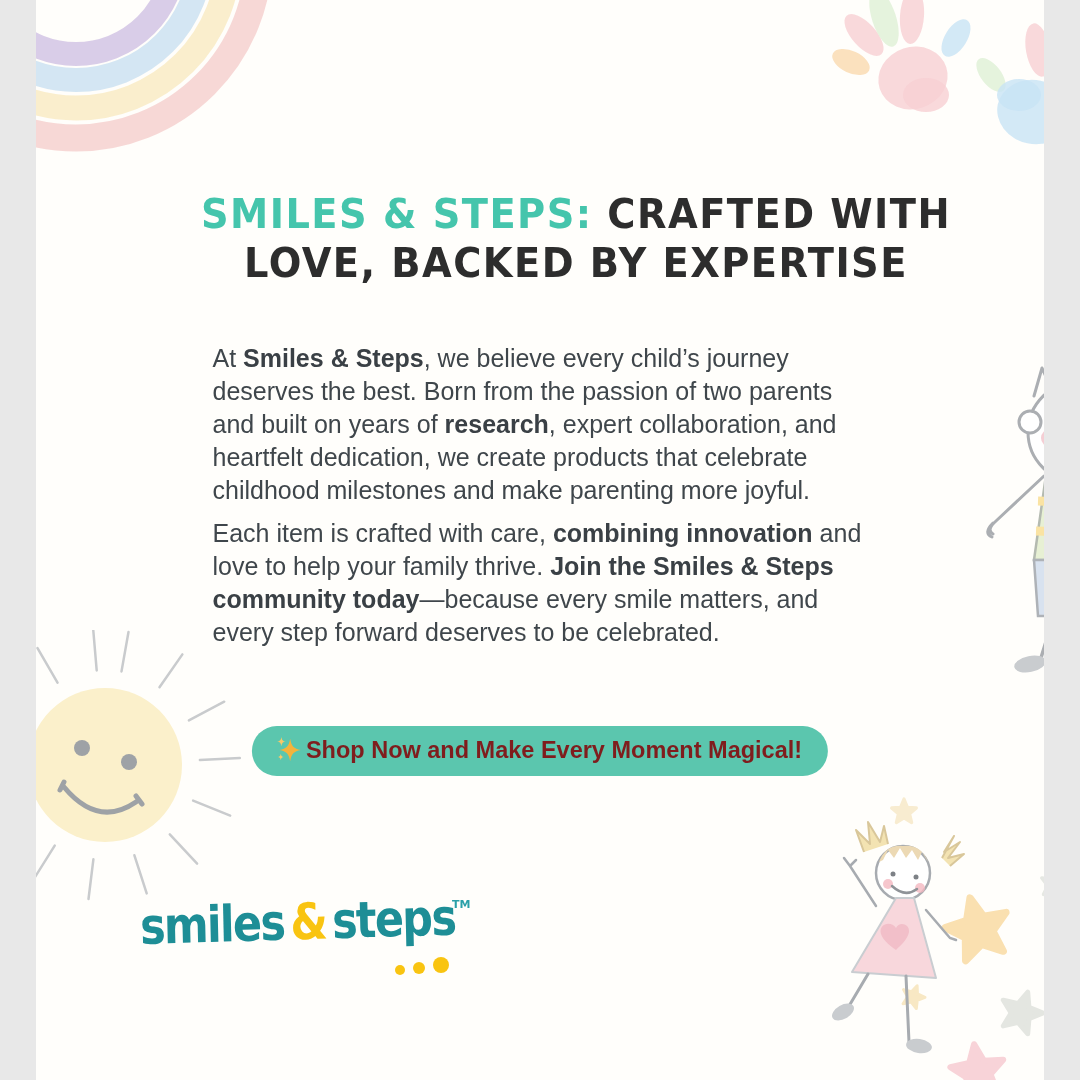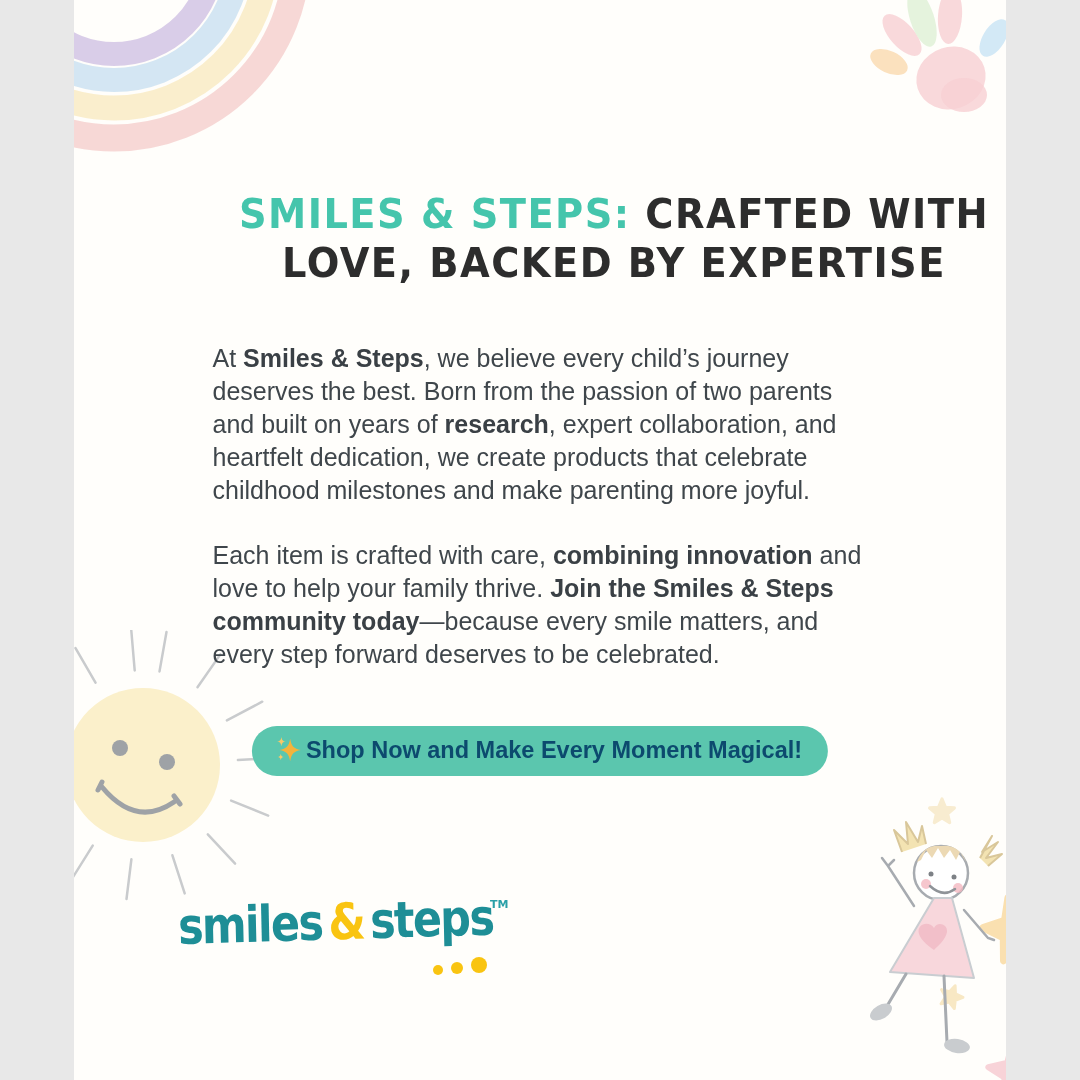--- a/index.html
+++ b/index.html
@@ -1,17 +1,17 @@
 <!DOCTYPE html>
 <html><head>
 <meta charset="utf-8">
 <style>
   html,body { margin:0; padding:0; background:#e8e8e8; }
   .canvas {
-    position:relative; width:932px; height:1080px; margin:0 auto;
+    position:relative; width:1008px; height:1080px; margin:0 auto;
     background:#fffefb; overflow:hidden;
     font-family:"Liberation Sans", sans-serif;
   }
   .abs { position:absolute; }
 
   
   .heading {
     position:absolute; top:163px; left:0; width:1080px;
     text-align:center;
     font-family:"DejaVu Sans", sans-serif;
@@ -22,27 +22,27 @@
   .heading .hl { color:#45c5ac; }
 
   
   .para {
     position:absolute; left:50%; transform:translateX(-50%);
     width:655px; text-align:left;
     font-size:25px; line-height:33px; color:#3f464b; margin:0;
   }
   .para b { font-weight:bold; color:#3a4045; }
   .para1 { top:342px; }
-  .para2 { top:539px; }
+  .para2 { top:517px; }
 
   
   .cta {
     position:absolute; top:726px; left:50%; transform:translateX(-50%);
     display:flex; align-items:center; justify-content:center; gap:2px;
-    background:#5bc6ae; color:#0c4a6e; border:none; cursor:pointer;
+    background:#5bc6ae; color:#7f1d1d; border:none; cursor:pointer;
     border-radius:26px; padding:9px 26px 11px 22px;
     font-family:"Liberation Sans", sans-serif;
     font-size:23.5px; font-weight:bold; white-space:nowrap;
   }
   .cta svg { flex:0 0 auto; }
 
   
   .logo {
     position:absolute; left:104px; top:898px; width:380px; height:110px;
     font-family:"DejaVu Sans", sans-serif; font-weight:800;

